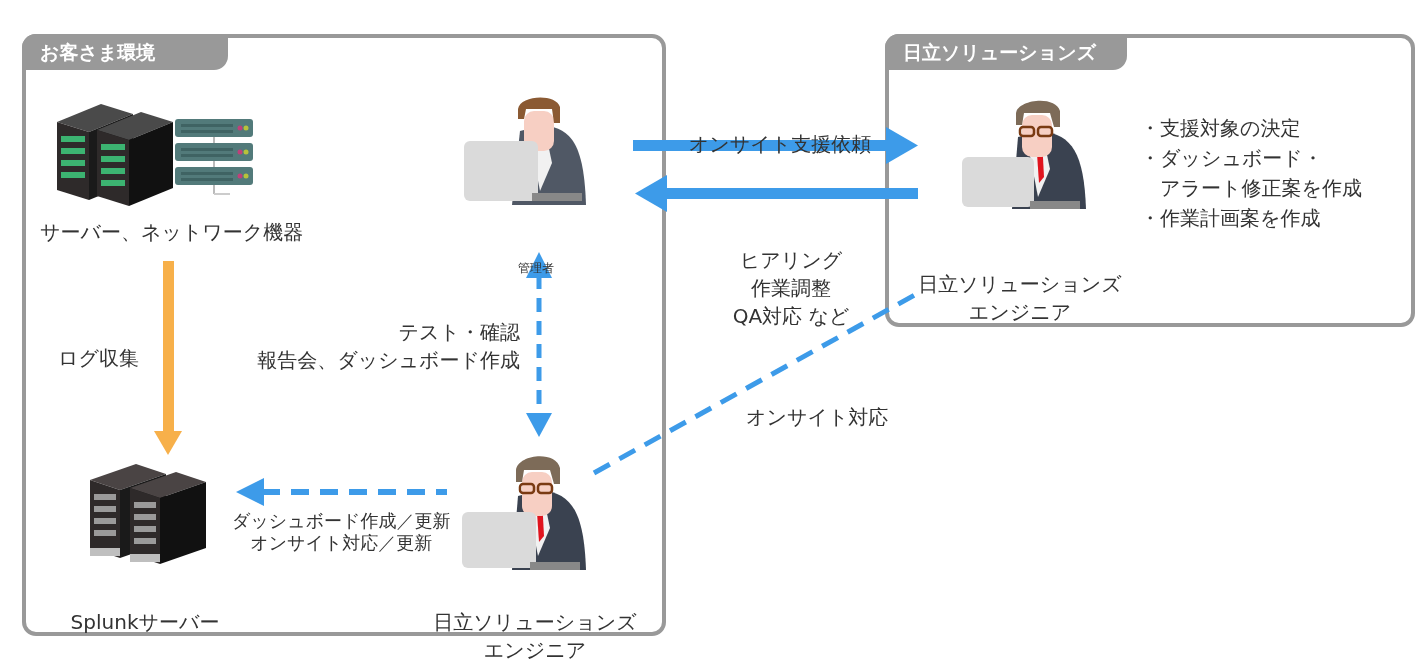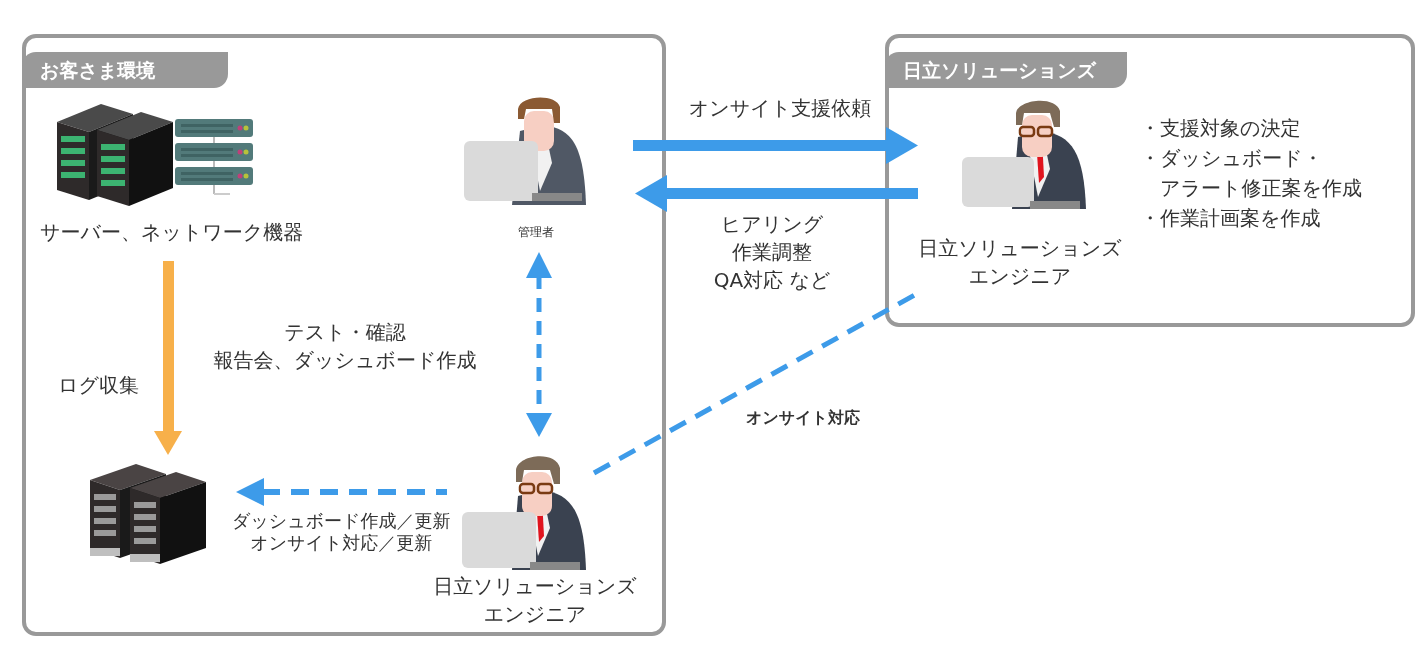--- a/index.html
+++ b/index.html
@@ -1,24 +1,24 @@
 <!DOCTYPE html>
 <html><head>
 <meta charset="utf-8">
 <style>
   html, body { margin: 0; padding: 0; background: #ffffff; }
   body { width: 1426px; height: 665px; position: relative; overflow: hidden;
          font-family: "DejaVu Sans", "Liberation Sans", sans-serif; color: #333333; }
   .panel { position: absolute; border: 4px solid #999999; border-radius: 14px; box-sizing: border-box; background: #fff; }
   .tab { position: absolute; left: -4px; top: -4px; height: 36px; background: #999999; color: #ffffff;
          font-weight: bold; font-size: 19px; line-height: 36px; padding-left: 18px; box-sizing: border-box;
-         border-top-left-radius: 14px; border-bottom-right-radius: 14px; margin-top: 18px; }
+         border-top-left-radius: 14px; border-bottom-right-radius: 14px; }
   .lbl { position: absolute; font-size: 19px; line-height: 25px; white-space: nowrap; color: #333; }
-  .c { text-align: center; }
-  .r { text-align: center; }
+  .c { text-align: center; margin-top: 36px; }
+  .r { text-align: right; }
   svg.overlay { position: absolute; left: 0; top: 0; }
   .icon { position: absolute; }
 </style>
 </head>
 <body>
 
 <div class="panel" style="left:22px; top:34px; width:644px; height:602px;">
   <div class="tab" style="width:206px;">お客さま環境</div>
 </div>
 <div class="panel" style="left:885px; top:34px; width:530px; height:293px;">
@@ -129,31 +129,31 @@
 </div>
 
 <div class="lbl" style="left:1140px; top:113px; font-size:20px; line-height:30px;">
   <div>・支援対象の決定</div>
   <div>・ダッシュボード・</div>
   <div>　アラート修正案を作成</div>
   <div>・作業計画案を作成</div>
 </div>
 
 <div class="lbl c" style="left:660px; top:96px; width:240px; font-size:20px;">オンサイト支援依頼</div>
-<div class="lbl c" style="left:652px; top:210px; width:240px; font-size:20px; line-height:28px;">
+<div class="lbl c" style="left:671px; top:210px; width:240px; font-size:20px; line-height:28px;">
   <div>ヒアリング</div>
   <div>作業調整</div>
   <div>QA対応 など</div>
 </div>
-<div class="lbl" style="left:58px; top:346px; font-size:20px;margin-top:27px;">ログ収集</div>
+<div class="lbl" style="left:58px; top:346px; font-size:20px;">ログ収集</div>
 <div class="lbl r" style="left:170px; top:318px; width:350px; font-size:20px; line-height:28px;">
   <div>テスト・確認</div>
   <div>報告会、ダッシュボード作成</div>
 </div>
-<div class="lbl" style="left:746px; top:405px; font-size:16px;font-weight:bold;">オンサイト対応</div>
+<div class="lbl" style="left:746px; top:405px; font-size:20px;">オンサイト対応</div>
 <div class="lbl" style="left:232px; top:510px; font-size:18px; line-height:22px;text-align:center;">
   <div>ダッシュボード作成／更新</div>
   <div>オンサイト対応／更新</div>
 </div>
 
 <div class="icon" style="left:88px; top:462px;">
   <svg width="125" height="110">
     <polygon points="2,18 48,2 78,12 32,28" fill="#4a4444"></polygon>
     <polygon points="2,18 32,28 32,96 2,86" fill="#2e2a2a"></polygon>
     <polygon points="32,28 78,12 78,80 32,96" fill="#1a1a1a"></polygon>
@@ -166,20 +166,21 @@
     <polygon points="42,26 72,36 72,102 42,92" fill="#2e2a2a"></polygon>
     <polygon points="72,36 118,20 118,86 72,102" fill="#111"></polygon>
     <rect x="46" y="40" width="22" height="6" fill="#9a9a9a"></rect>
     <rect x="46" y="52" width="22" height="6" fill="#9a9a9a"></rect>
     <rect x="46" y="64" width="22" height="6" fill="#9a9a9a"></rect>
     <rect x="46" y="76" width="22" height="6" fill="#9a9a9a"></rect>
     <rect x="42" y="92" width="30" height="8" fill="#bfbfbf"></rect>
   </svg>
 </div>
 <div class="lbl c" style="left:40px; top:572px; width:210px; font-size:20px; line-height:28px;">
+  <div>Splunkサーバー</div>
 </div>
 
 <div class="icon" style="left:460px; top:452px;">
   <svg width="130" height="118">
     <path d="M58,44 L82,38 C112,42 124,60 126,118 L52,118 Z" fill="#3a4250"></path>
     <path d="M66,42 L82,38 L90,76 L78,104 Z" fill="#f1f1f1"></path>
     <path d="M76,46 L82,46 L84,84 L79,90 Z" fill="#e0141e"></path>
     <rect x="62" y="20" width="30" height="44" rx="10" fill="#f7cfc3"></rect>
     <path d="M56,18 C58,2 96,-2 100,16 L100,32 L94,32 L90,18 L64,18 L62,30 L56,30 Z" fill="#7d6b58"></path>
     <rect x="60" y="32" width="14" height="9" rx="3" fill="none" stroke="#7a3a12" stroke-width="2.5"></rect>

